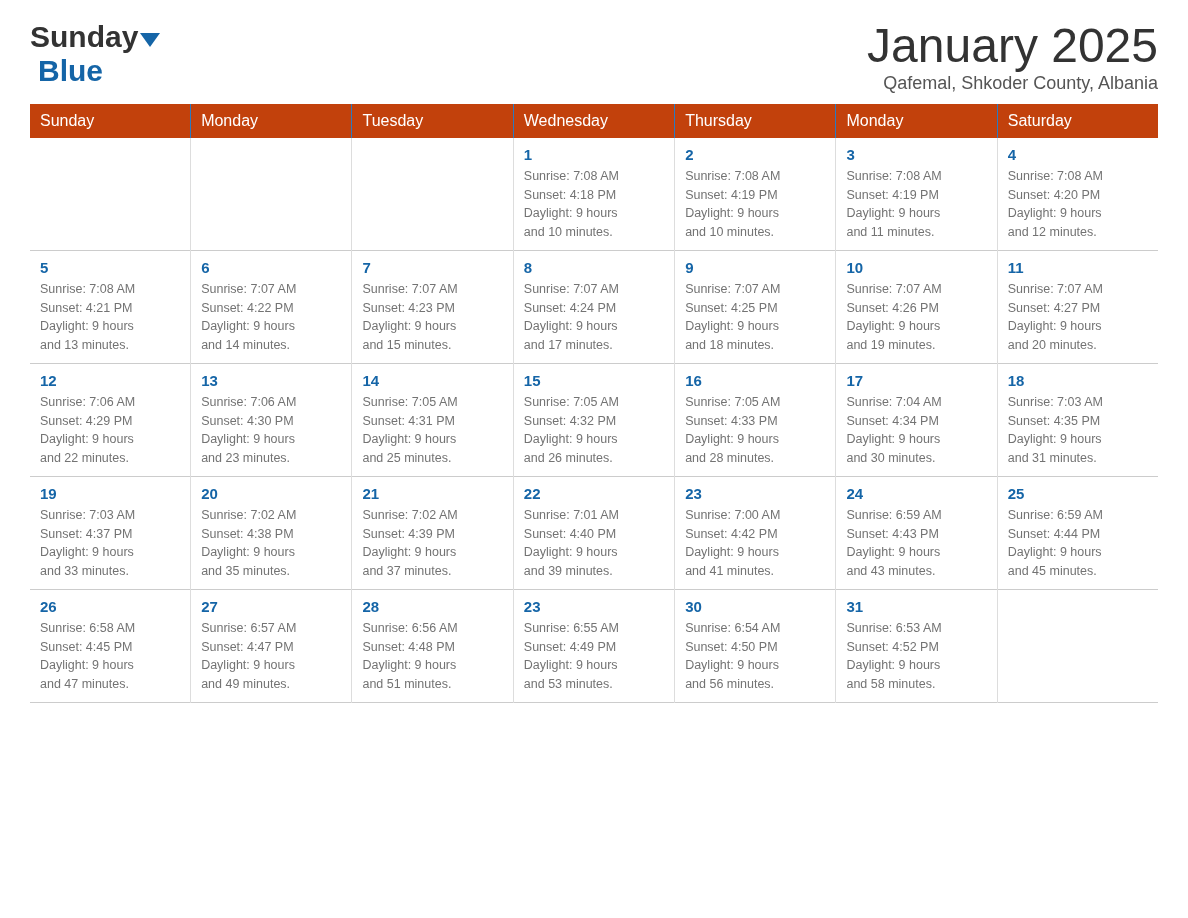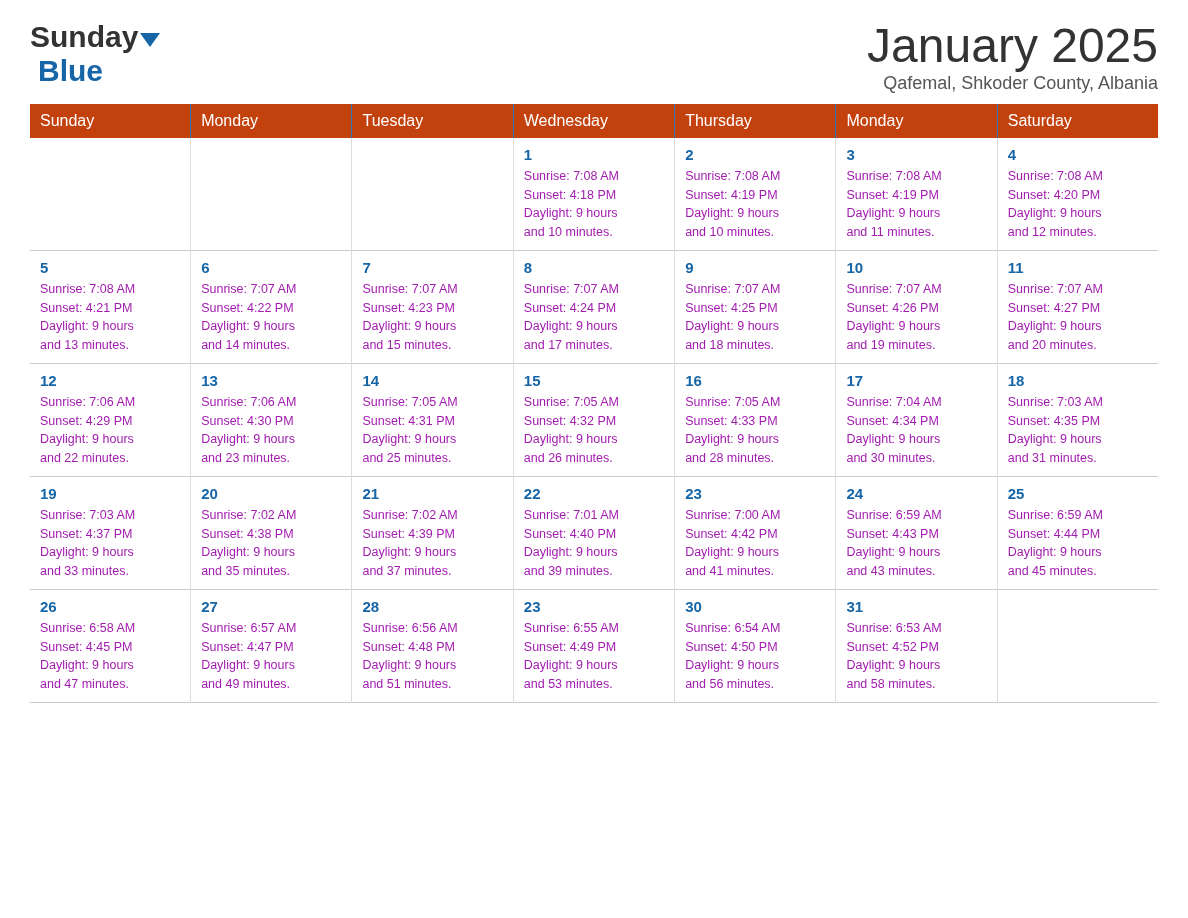--- a/index.html
+++ b/index.html
@@ -68,21 +68,21 @@
     }
     .day-num {
       font-size: 15px;
       font-weight: bold;
       color: #1565a7;
       display: block;
       margin-bottom: 4px;
     }
     .day-info {
       font-size: 12.5px;
-      color: #a21caf;
+      color: #737373;
       line-height: 1.5;
     }
     .empty-cell {
       background: #fff;
     }
     .logo-row {
       display: flex;
       align-items: center;
     }
     .logo-text-general {

